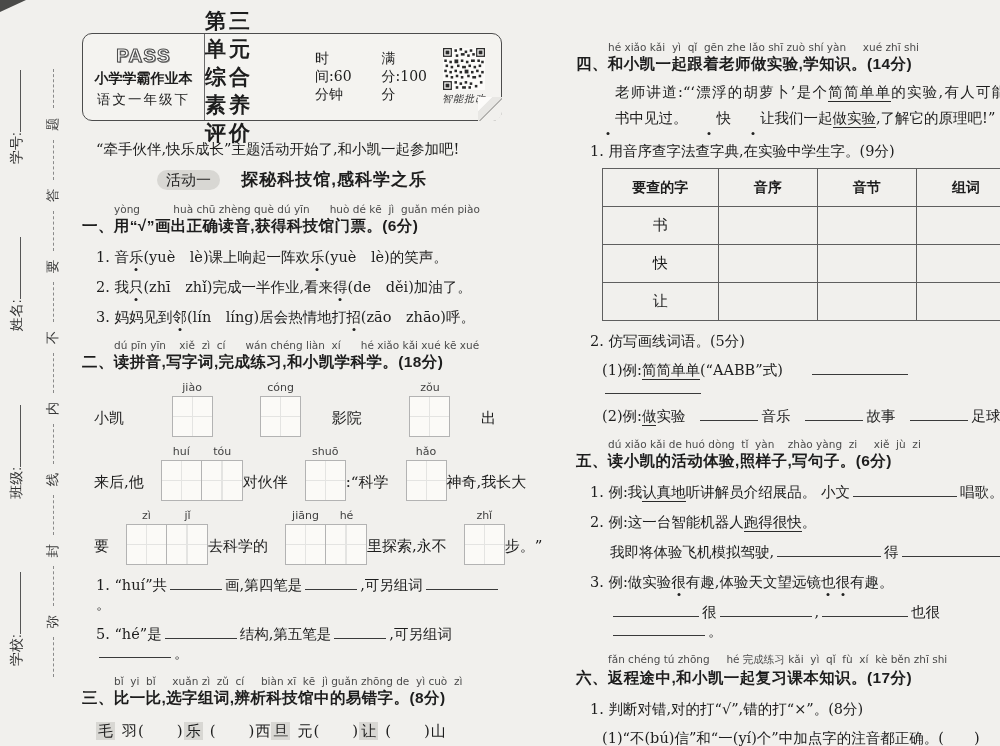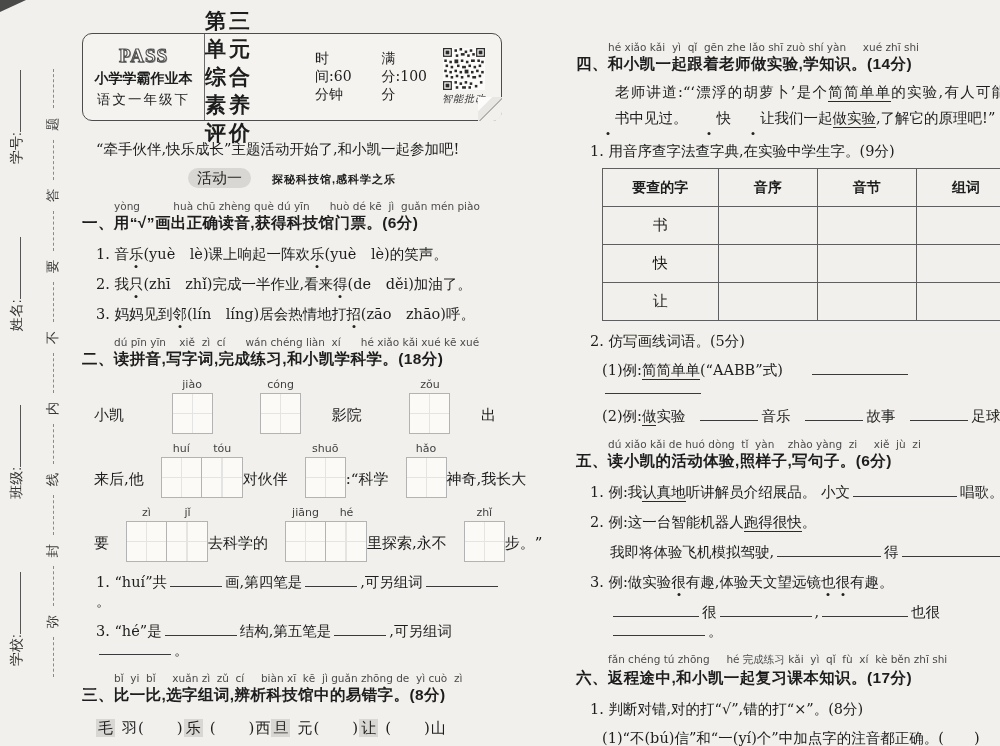--- a/index.html
+++ b/index.html
@@ -29,21 +29,21 @@
   
   .page { position:absolute; top:0; height:746px; }
   .page-l { left:64px;  width:448px; padding:33px 10px 0 18px; }
   .page-r { left:540px; width:468px; padding:29px 12px 0 8px;margin-left:28px; }
 
   
   .header-box { display:flex; width:100%; height:88px; border:1.5px solid #4c4c4c;
     border-radius:10px; position:relative; background:#f4f3f0; }
   .hb-left { width:122px; border-right:1px solid #6a6a6a; display:flex; flex-direction:column;
     align-items:center; justify-content:center; gap:3px; padding:6px 2px; }
-  .brand { font-family:Liberation Serif, serif; font-weight:800; font-size:19px;
+  .brand { font-family:Liberation Sans, sans-serif; font-weight:800; font-size:19px;
     letter-spacing:1px; color:#fbfaf8; -webkit-text-stroke:1.1px #4e4e4e;
     text-shadow:1px 1px 0 #9a9a98; }
   .series { font-family:"Liberation Sans", sans-serif; font-weight:bold; font-size:14px; }
   .subject { font-size:13.5px; letter-spacing:2px; }
   .hb-mid { flex:1; display:flex; flex-direction:row; align-items:center;
     justify-content:center; gap:9px; }
   .exam-title { font-family:"Liberation Sans", sans-serif; font-weight:800;
     font-size:21px; letter-spacing:3px; }
   .meta { display:flex; gap:30px; font-size:14px;margin-left:46px; }
   .hb-right { width:74px; display:flex; flex-direction:column; align-items:center;
@@ -53,21 +53,21 @@
   .dogear { position:absolute; right:-1px; bottom:-1px; width:24px; height:24px;
     border-bottom-right-radius:9px;
     background:linear-gradient(315deg,#f1f0ed 0 44%,#b4b3b0 45% 48%,#e8e7e4 49% 70%,#fcfbf9 71% 100%); }
 
   
   .intro { margin-top:19px; padding-left:14px; font-size:14.5px; }
   .activity { margin-top:9px; text-align:center; }
   .badge { background:#d8d7d3; border-radius:11px; padding:1px 9px 2px;
     font-family:"Liberation Sans", sans-serif; font-weight:normal; font-size:15px; }
   .act-title { margin-left:16px; font-family:"Liberation Sans", sans-serif;
-    font-weight:800; font-size:11px; letter-spacing:1px; }
+    font-weight:800; font-size:17px; letter-spacing:1px; }
   .pinyin-line { font-family:"DejaVu Sans", sans-serif; font-size:10.5px; color:#4b4b4b;
     padding-left:32px; margin-top:12px; white-space:pre; overflow:hidden; }
   .sec-title { font-family:"Liberation Sans", sans-serif; font-weight:800;
     font-size:15.5px; margin-top:1px; letter-spacing:0.4px; }
   .item { font-size:14.5px; margin-top:11px; padding-left:14px; }
   .sub  { font-size:14.5px; margin-top:10px; padding-left:26px; }
   .indent2 { padding-left:34px; }
   .u   { border-bottom:1px solid #2a2a2a; padding-bottom:1px; }
   .dot { position:relative; display:inline-block; }
   .dot::after { content:""; position:absolute; left:50%; bottom:-4px;
@@ -317,21 +317,21 @@
         <div class="box-group">
           <div class="wbox-wrap">
             <div class="wpin">zhǐ</div>
             <div class="wbox"></div>
           </div>
         </div>
         <span class="bl-text">步。”</span>
       </div>
   </div>
   <div class="item"><span>1. “huí”共</span><span class="blank" style="width: 52px;"></span><span>画,第四笔是</span><span class="blank" style="width: 52px;"></span><span>,可另组词</span><span class="blank" style="width: 72px;"></span><span>。</span></div>
-  <div class="item"><span>3. “hé”是</span><span class="blank" style="width: 72px;"></span><span>结构,第五笔是</span><span class="blank" style="width: 52px;"></span><span>,可另组词</span><span class="blank" style="width: 72px;"></span><span>。</span></div>
+  <div class="item"><span>5. “hé”是</span><span class="blank" style="width: 72px;"></span><span>结构,第五笔是</span><span class="blank" style="width: 52px;"></span><span>,可另组词</span><span class="blank" style="width: 72px;"></span><span>。</span></div>
 
   <div class="pinyin-line">bǐ  yi  bǐ     xuǎn zì  zǔ  cí     biàn xī  kē  jì guǎn zhōng de  yì cuò  zì</div>
   <div class="sec-title">三、比一比,选字组词,辨析科技馆中的易错字。(8分)</div>
   <div class="pair-row">
       <span><span class="hl">毛</span><span class="pair-rest">羽(　　)</span></span>
       <span><span class="hl">乐</span><span class="pair-rest">(　　)西</span></span>
       <span><span class="hl">旦</span><span class="pair-rest">元(　　)</span></span>
       <span><span class="hl">让</span><span class="pair-rest">(　　)山</span></span>
     </div>
 

